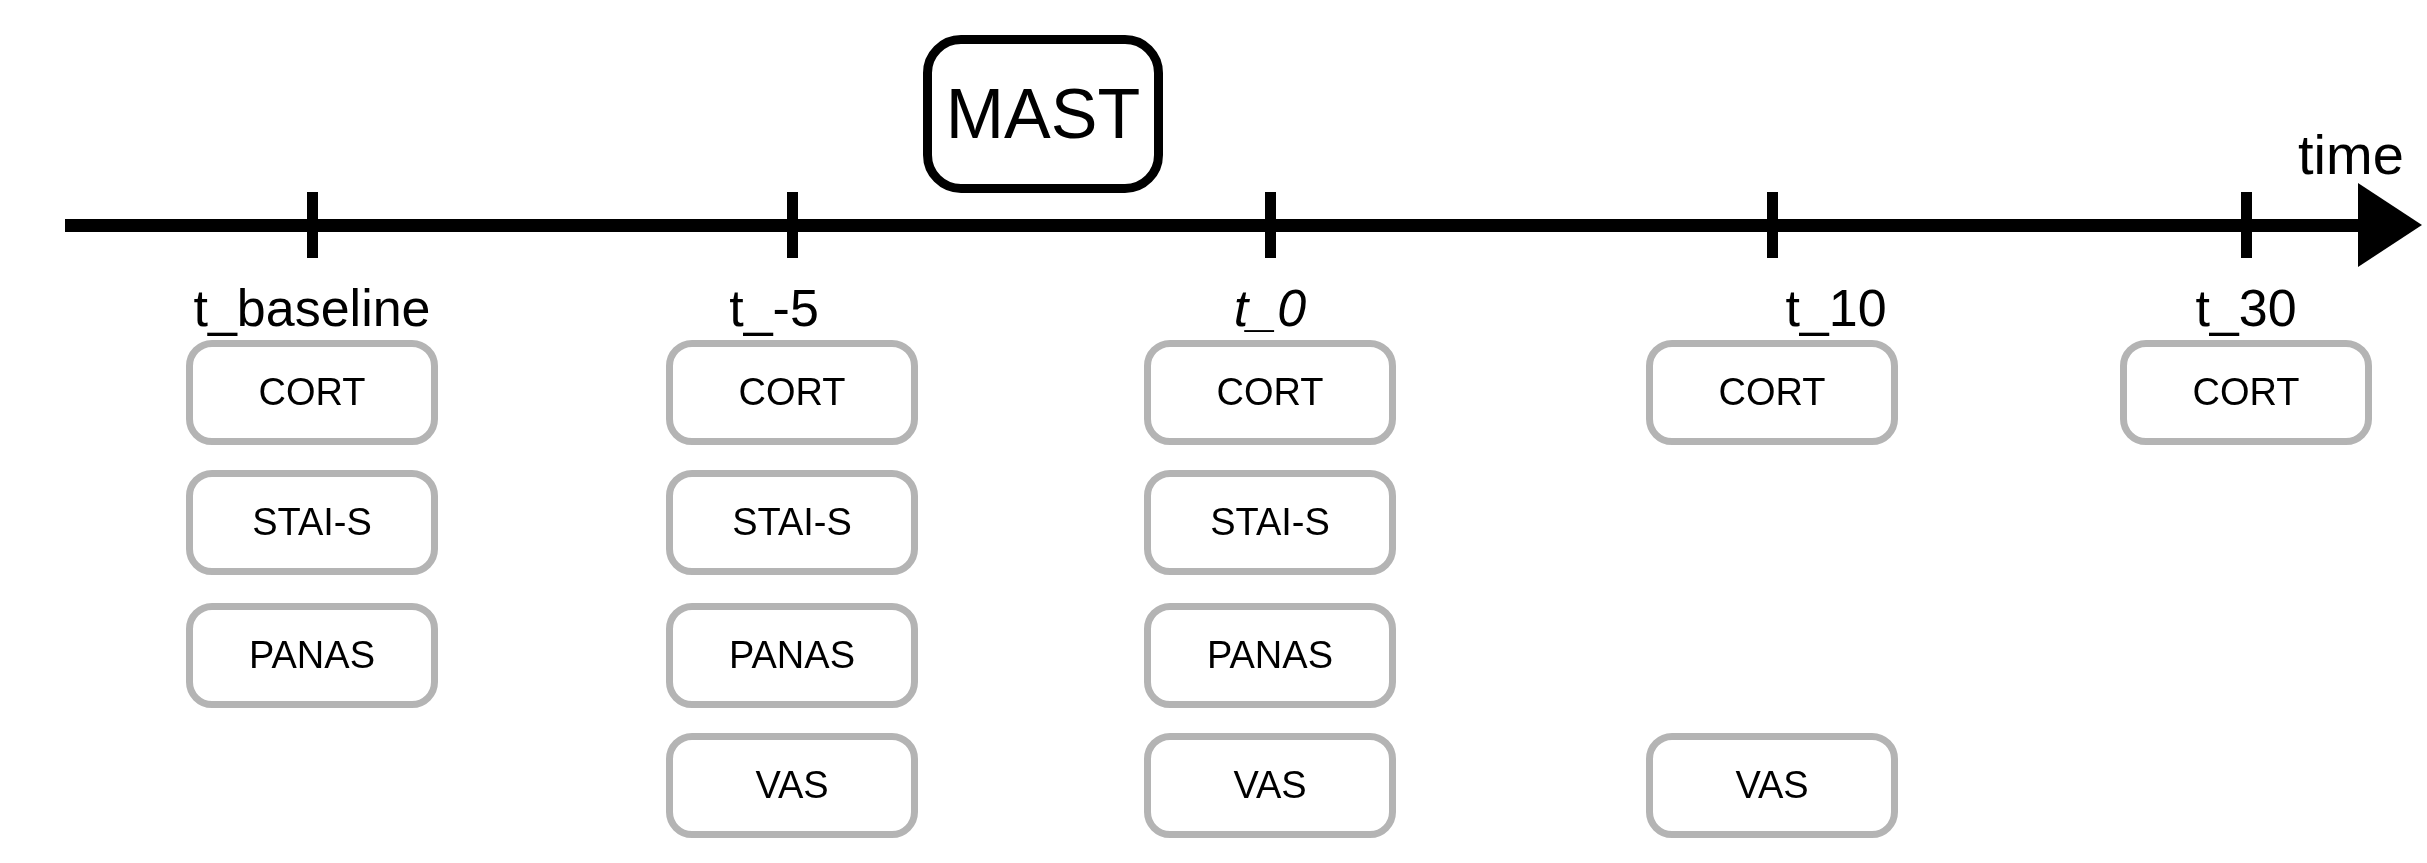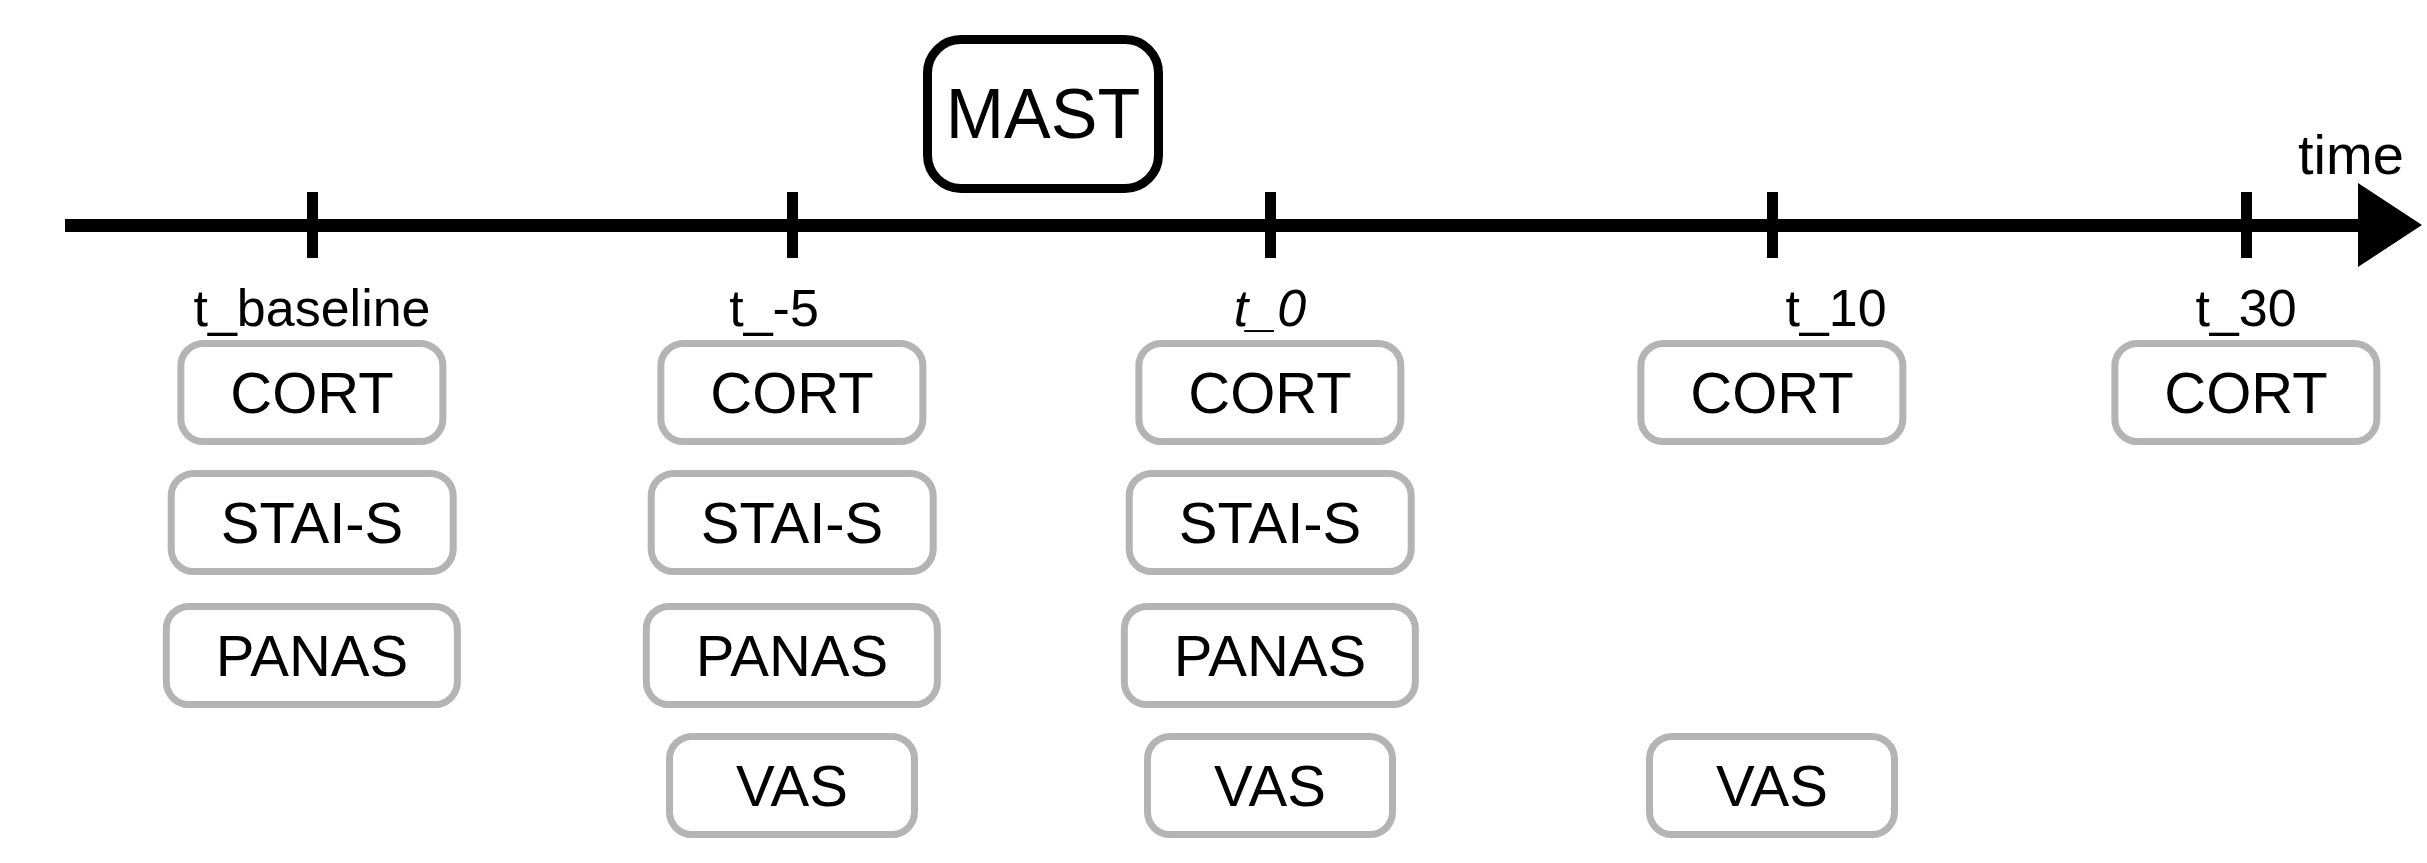--- a/index.html
+++ b/index.html
@@ -78,21 +78,21 @@
     height: 105px;
     min-width: 252px;
     box-sizing: border-box;
     padding: 0 46px;
     border: 7px solid #b4b4b4;
     border-radius: 26px;
     background: #ffffff;
     display: flex;
     align-items: center;
     justify-content: center;
-    font-size: 58px;
+    font-size: 38px;
     color: #000000;
     white-space: nowrap;
   }
 </style>
 </head>
 <body>
 
 <div id="stage">
   <div class="mast-box">
     <span>MAST</span>

